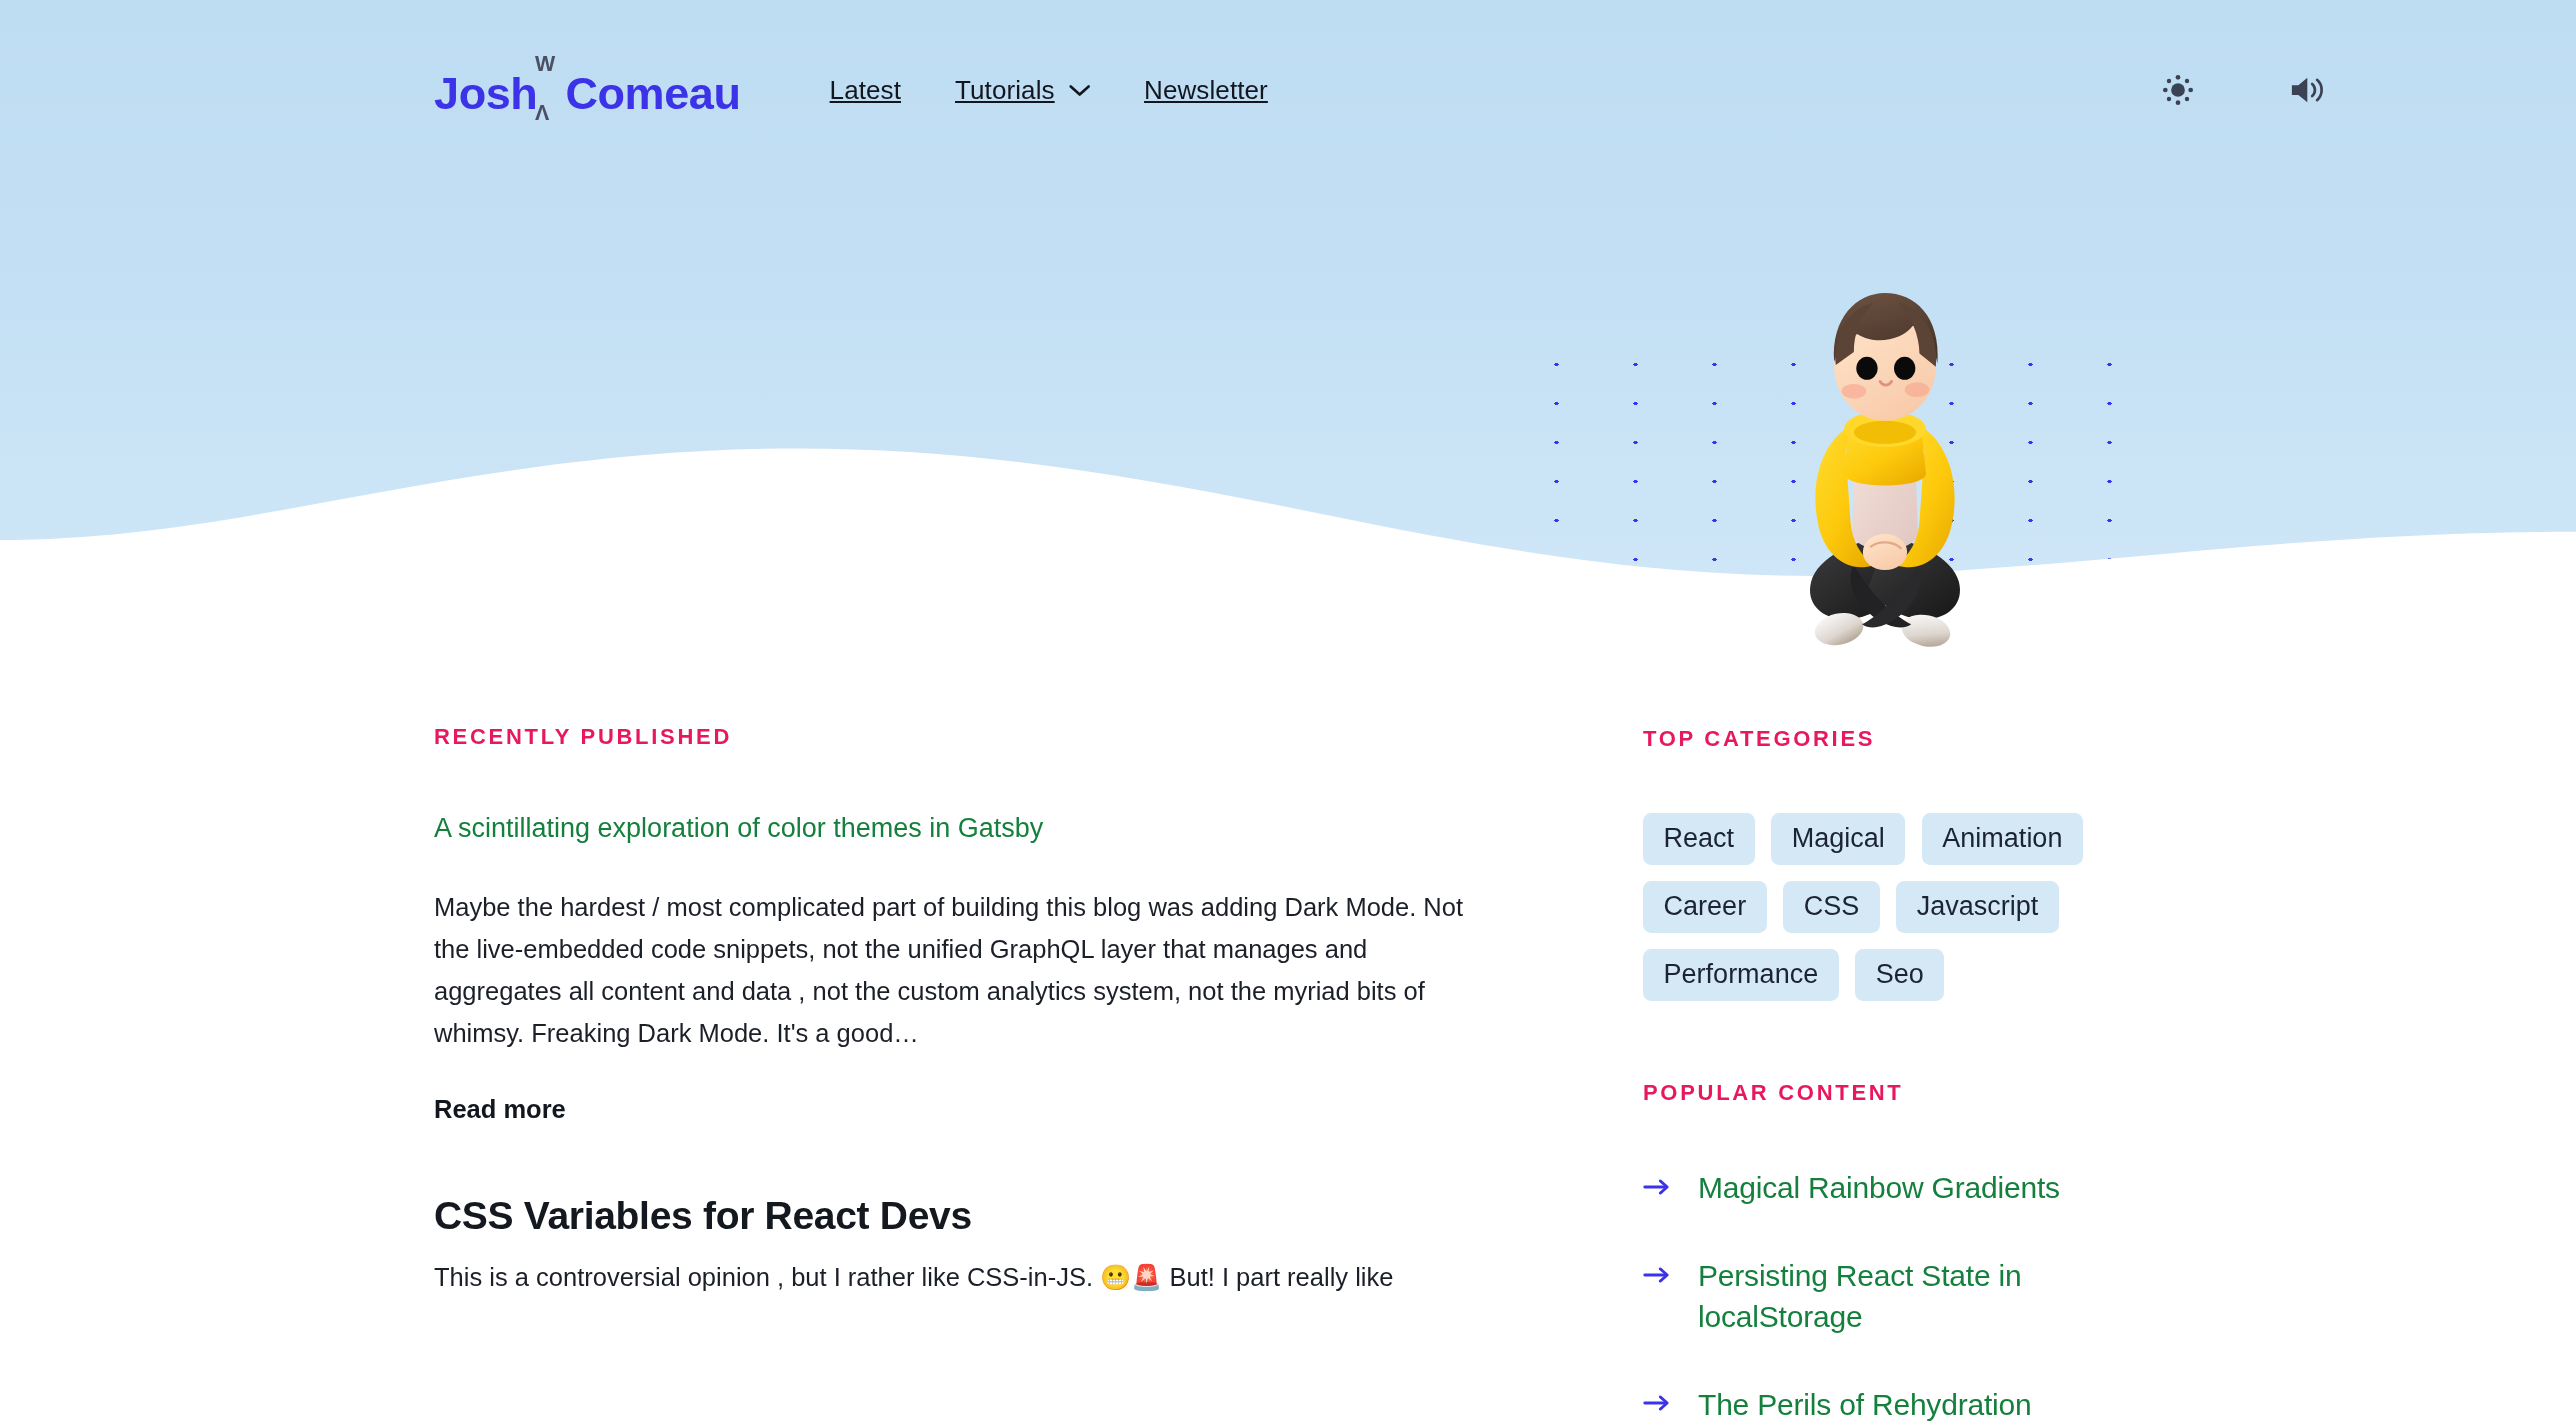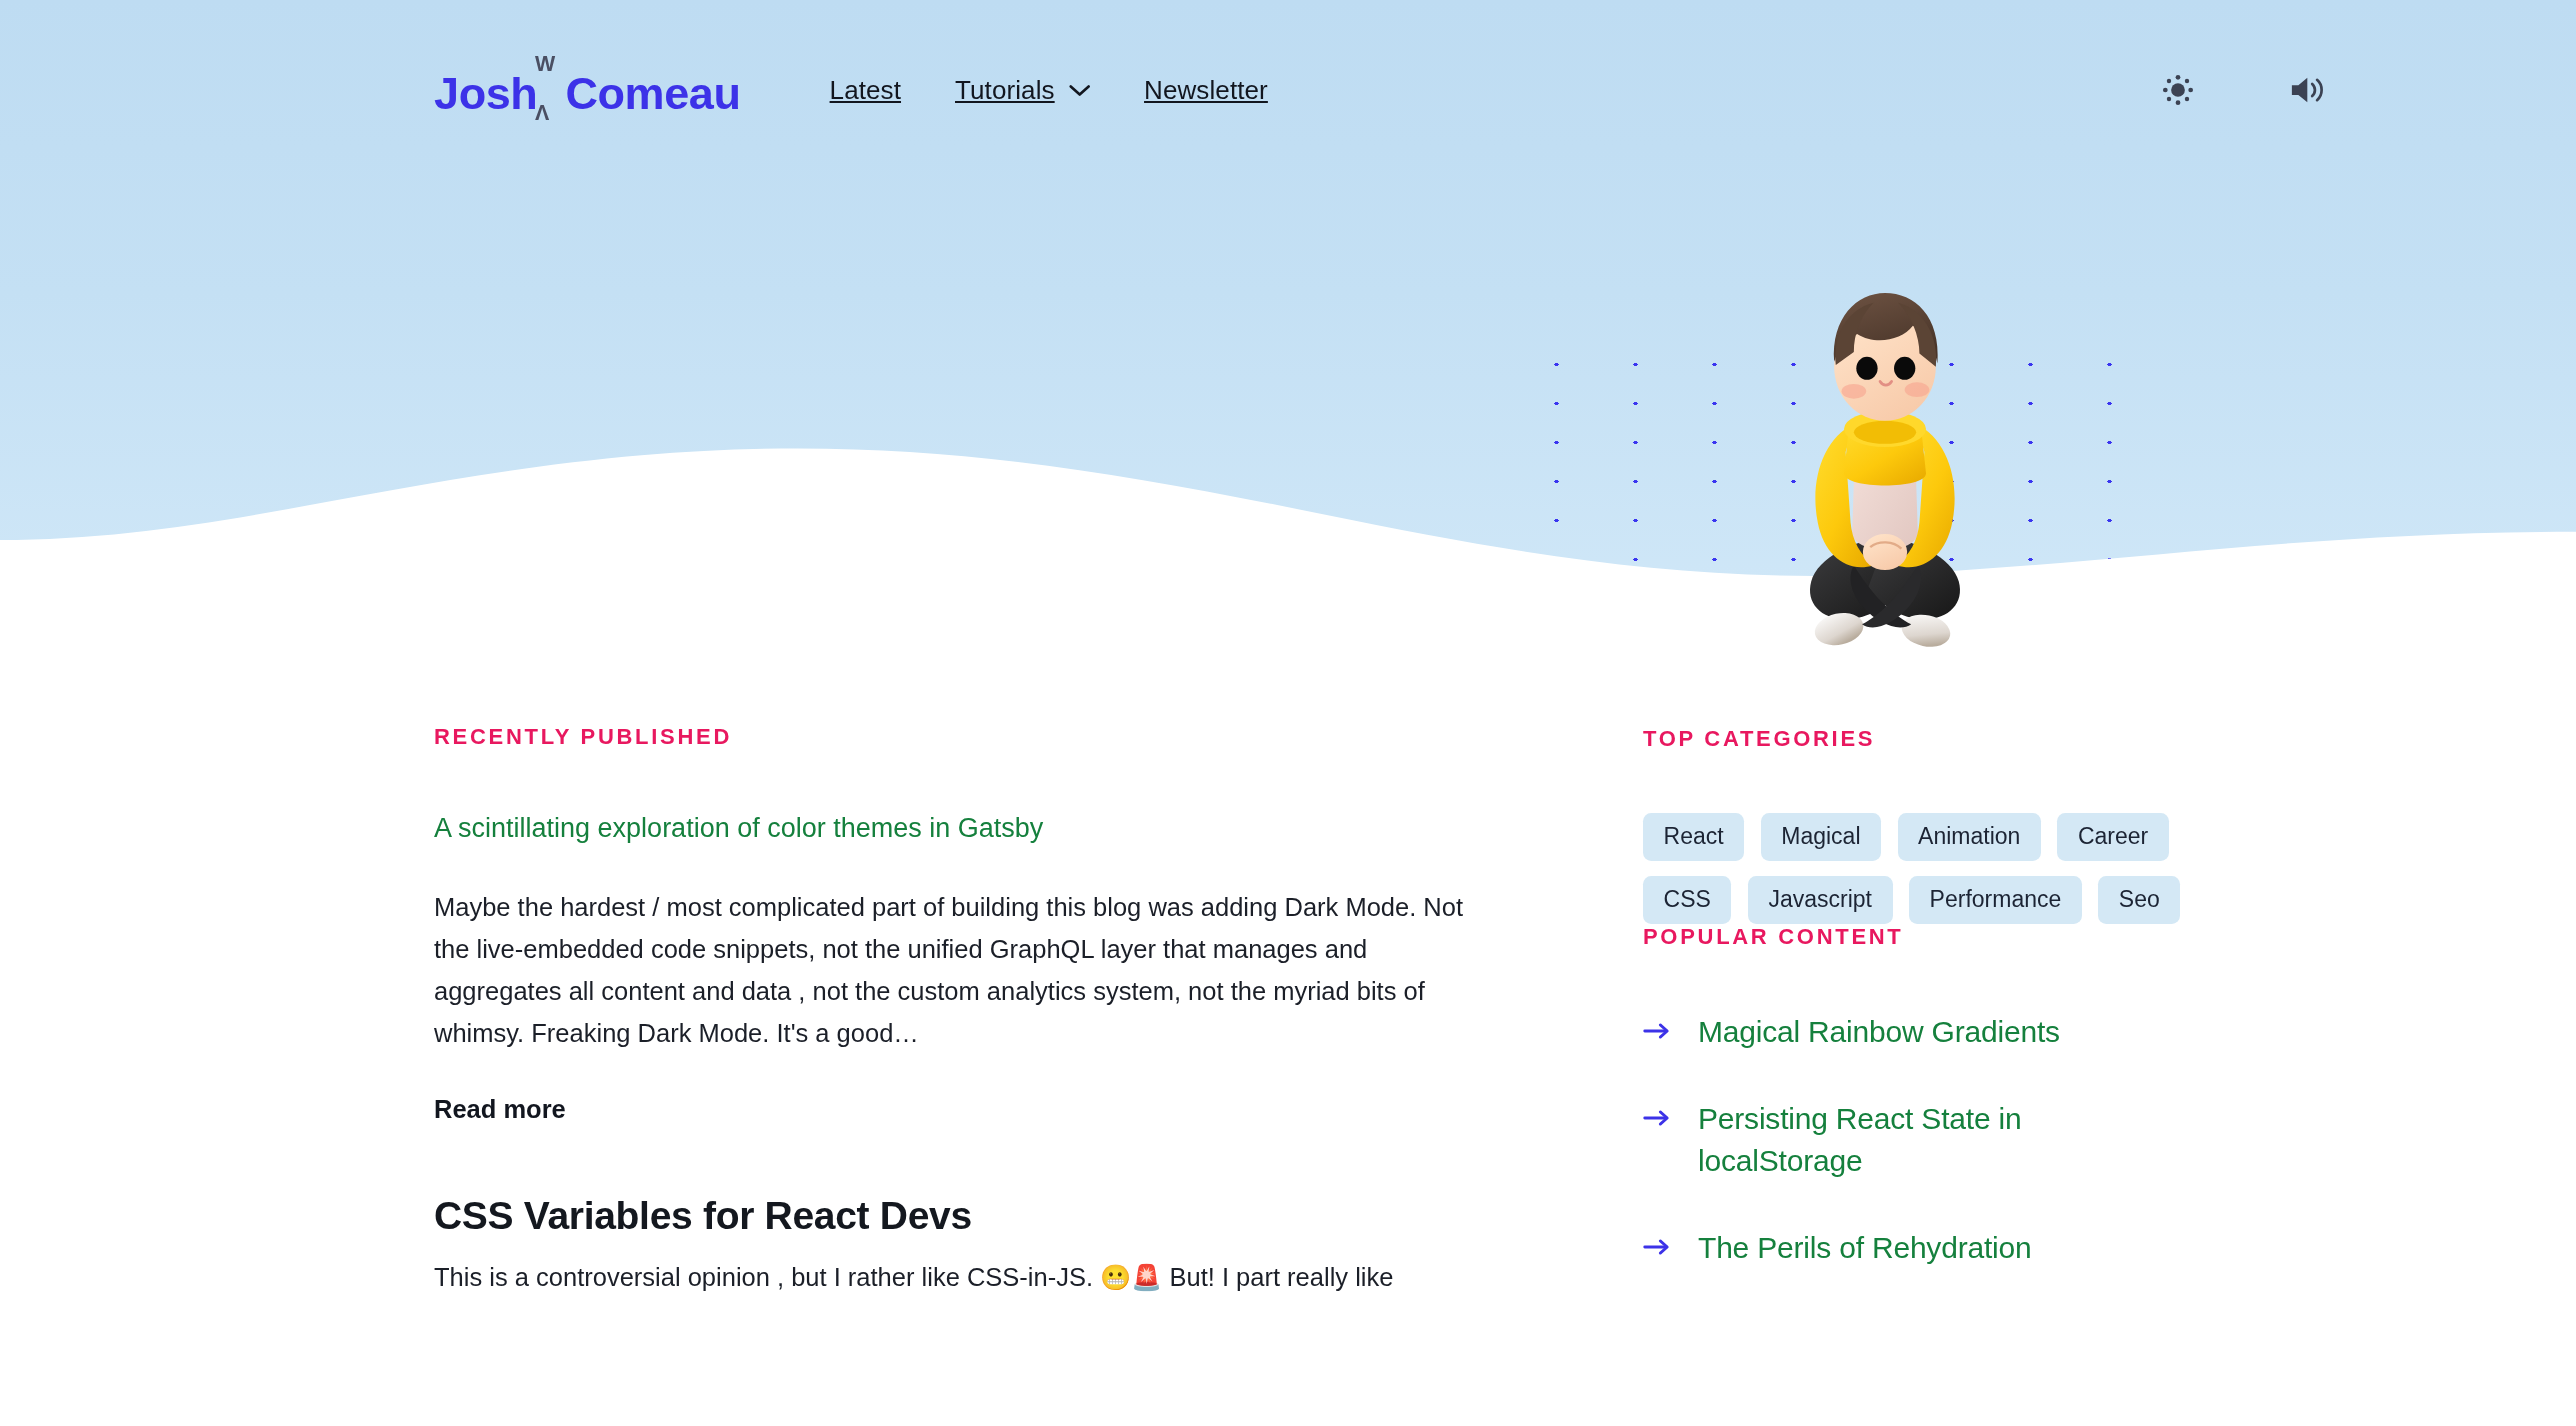--- a/index.html
+++ b/index.html
@@ -173,39 +173,39 @@
   .read-more {
     font-size: 25.5px;
     font-weight: 700;
     color: #12161f;
     cursor: pointer;
     display: inline-block;
   }
   .emoji { font-size: 25px; }
 
   
-  .side-block { }
+  .side-block { margin-bottom: 79px; }
   .side-label {
     font-size: 22px;
     font-weight: 700;
     letter-spacing: 2.7px;
     color: #e8185f;
     text-transform: uppercase;
     margin-bottom: 61px;
   }
   .tag-cloud {
     display: flex;
     flex-wrap: wrap;
     gap: 15.6px 16.4px;
     max-width: 543px;
   }
   .tag {
     background: #d4e8f5;
     color: #1c2434;
-    font-size: 23px;
+    font-size: 27px;
     font-weight: 500;
     padding: 10px 20.6px 11.5px;
     border-radius: 8.2px;
     cursor: pointer;
     line-height: 1.15;
     white-space: nowrap;
   }
 
   .popular-list { display: block; }
   .popular-item {

